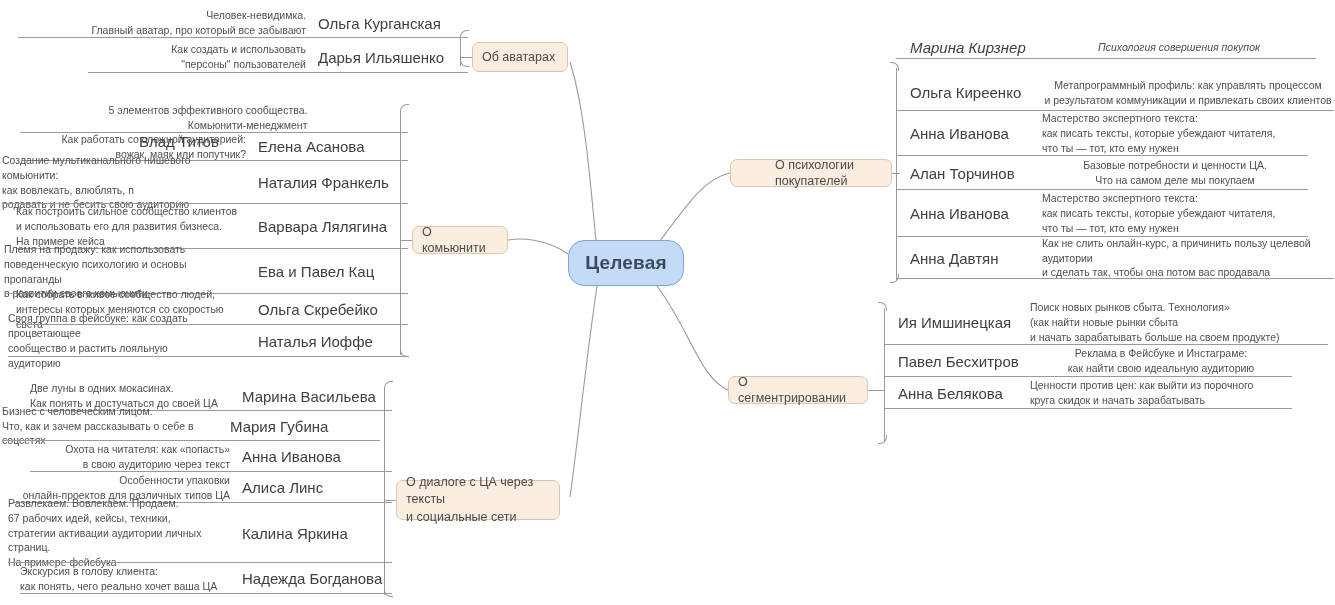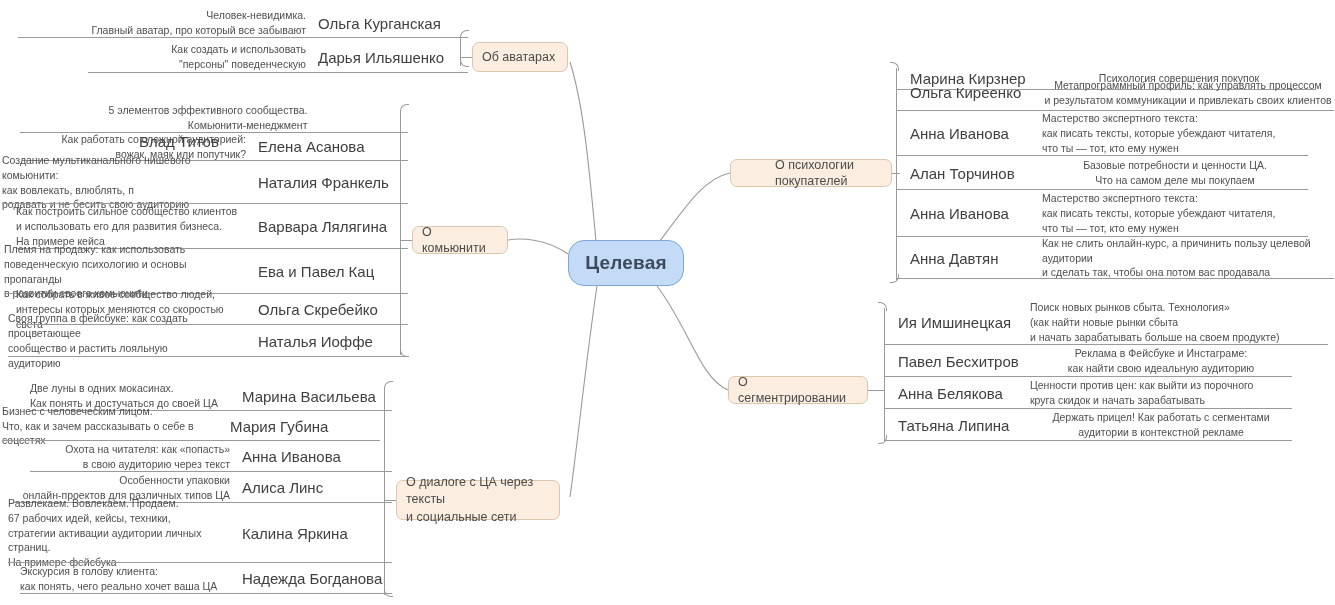--- a/index.html
+++ b/index.html
@@ -157,21 +157,21 @@
   <div class="cap bl" style="left:460px; top:58px; width:8px; height:8px;"></div>
 
   <div class="leaf left" style="left:18px; top:8px; width:450px; height:30px;">
     <div class="desc">Человек-невидимка.
 Главный аватар, про который все забывают</div>
     <div class="name">Ольга Курганская</div>
     <div class="rule" style="width:450px;"></div>
   </div>
   <div class="leaf left" style="left:88px; top:41px; width:380px; height:32px;">
     <div class="desc">Как создать и использовать
-"персоны" поведенческую</div>
+"персоны" пользователей</div>
     <div class="name">Дарья Ильяшенко</div>
     <div class="rule" style="width:380px;"></div>
   </div>
 
   <div class="branch-node" style="left:412px; top:226px; width:96px; height:28px;">
     <span>О комьюнити</span>
   </div>
   <div class="trunk" style="left:400px; top:110px; height:245px;"></div>
   <div class="stub" style="left:400px; top:240px; width:12px;"></div>
   <div class="cap tl" style="left:400px; top:104px; width:8px; height:8px;"></div>
@@ -272,21 +272,21 @@
   </div>
 
   <div class="branch-node" style="left:730px; top:159px; width:162px; height:28px; justify-content:center;padding-left:44px;">
     <span>О психологии покупателей</span>
   </div>
   <div class="trunk" style="left:896px; top:68px; height:212px;"></div>
   <div class="stub" style="left:892px; top:173px; width:8px;"></div>
   <div class="cap tr" style="left:890px; top:62px; width:8px; height:8px; border-left:none; border-bottom:none;"></div>
   <div class="cap br" style="left:890px; top:274px; width:8px; height:8px; border-left:none; border-top:none;"></div>
 
-  <div class="leaf right" style="left:896px; top:66px; width:420px; height:24px;">
+  <div class="leaf right" style="left:896px; top:35px; width:420px; height:24px;font-style:italic;">
     <div class="name">Марина Кирзнер</div>
     <div class="desc center">Психология совершения покупок</div>
     <div class="rule" style="width:420px;"></div>
   </div>
   <div class="leaf right" style="left:896px; top:74px; width:438px; height:37px;">
     <div class="name">Ольга Киреенко</div>
     <div class="desc center">Метапрограммный профиль: как управлять процессом
 и результатом коммуникации и привлекать своих клиентов</div>
     <div class="rule" style="width:438px;"></div>
   </div>
@@ -337,20 +337,14 @@
     <div class="desc center">Реклама в Фейсбуке и Инстаграме:
 как найти свою идеальную аудиторию</div>
     <div class="rule" style="width:408px;"></div>
   </div>
   <div class="leaf right" style="left:884px; top:377px; width:408px; height:32px;">
     <div class="name">Анна Белякова</div>
     <div class="desc lead">Ценности против цен: как выйти из порочного
 круга скидок и начать зарабатывать</div>
     <div class="rule" style="width:408px;"></div>
   </div>
-  <div class="leaf right" style="left:884px; top:409px; width:408px; height:32px;">
-    <div class="name">Татьяна Липина</div>
-    <div class="desc center">Держать прицел! Как работать с сегментами
-аудитории в контекстной рекламе</div>
-    <div class="rule" style="width:408px;"></div>
-  </div>
 
 </div>
 
 </body></html>

